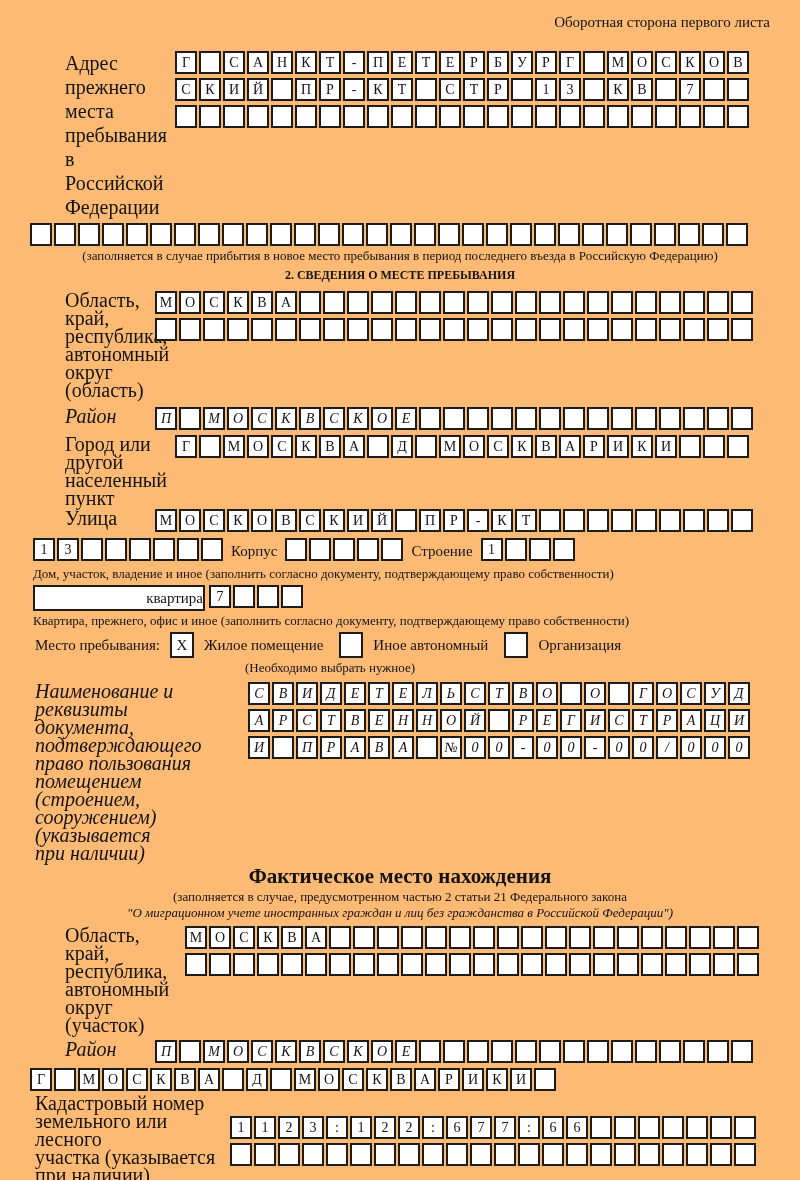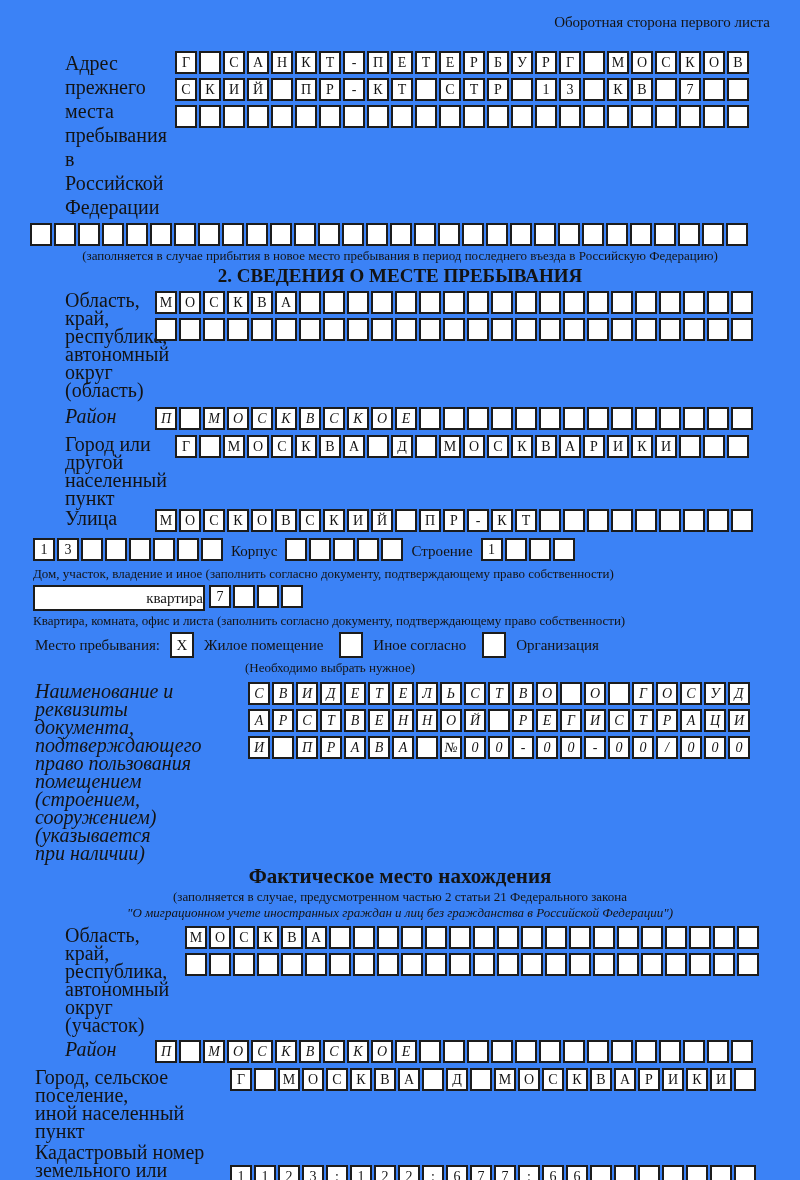--- a/index.html
+++ b/index.html
@@ -1,38 +1,38 @@
 <!DOCTYPE html>
 <html><head>
 <meta charset="utf-8">
 <style>
   html,body{margin:0;padding:0;background:#fff;}
   .page{
     width:800px;height:1180px;box-sizing:border-box;
     padding:14px 30px 0 30px;position:relative;
-    background:#3b82f6;color:#131313;
+    background:#fdba74;color:#131313;
     font-family:"Liberation Serif",serif;
     overflow:hidden;
   }
   .top-note{text-align:right;font-size:15px;margin-bottom:20px;}
   .band{display:flex;align-items:flex-start;}
   .lbl{font-size:20px;line-height:18px;flex:none;box-sizing:border-box;padding-left:35px;}
   .lbl.lh24{line-height:24px;}
   .w145{width:145px;} .w125{width:125px;} .w155{width:155px;} .w200{width:200px;}
   .w218{width:218px;padding-left:5px;}
   .rows{display:flex;flex-direction:column;gap:4px;}
   .cells{display:flex;gap:2px;}
   .cell{
     width:22px;height:23px;flex:none;box-sizing:border-box;
     border:2px solid #1c1c1c;display:flex;align-items:center;justify-content:center;
     font-size:14px;background:#fff;
   }
   .cap{font-size:13px;line-height:16px;}
   .cap-center{text-align:center;}
-  .h-bold{text-align:center;font-weight:bold;font-size:19px;line-height:19px;}
+  .h-bold{text-align:center;font-weight:bold;font-size:12px;line-height:19px;}
   .mb2{margin-bottom:2px;} .mb3{margin-bottom:3px;}
   .mb5{margin-bottom:5px;font-style:italic;} .mb6{margin-bottom:6px;} .mb8{margin-bottom:8px;}
   .mt4{margin-top:4px;}
   .field-box{
     height:26px;box-sizing:border-box;border:2px solid #1c1c1c;
     display:flex;align-items:center;justify-content:center;
     font-size:15px;background:#fff;flex:none;
   }
   .house-box{width:172px;margin-right:4px;}
   .apt-box{width:172px;margin-right:4px;justify-content:flex-end;}
@@ -375,28 +375,28 @@
     <div class="field-box apt-box">
       <span>квартира</span>
     </div>
     <div class="cells">
         <div class="cell">7</div>
         <div class="cell"></div>
         <div class="cell"></div>
         <div class="cell"></div>
       </div>
   </div>
-  <div class="cap mb3 indent3">Квартира, комната, офис и листа (заполнить согласно документу, подтверждающему право собственности)</div>
+  <div class="cap mb3 indent3">Квартира, прежнего, офис и иное (заполнить согласно документу, подтверждающему право собственности)</div>
 
   <div class="stay-row mb2">
     <span>Место пребывания:</span>
     <span class="chk">X</span>
     <span class="opt-label">Жилое помещение</span>
     <span class="chk"></span>
-    <span class="opt-label">Иное согласно</span>
+    <span class="opt-label">Иное автономный</span>
     <span class="chk"></span>
     <span class="opt-label">Организация</span>
   </div>
   <div class="cap select-note mb6">(Необходимо выбрать нужное)</div>
 
   <div class="band mb5">
     <div class="lbl w218">
       <div>Наименование и реквизиты</div>
       <div>документа, подтверждающего</div>
       <div>право пользования</div>
@@ -569,24 +569,20 @@
         <div class="cell"></div>
         <div class="cell"></div>
         <div class="cell"></div>
         <div class="cell"></div>
         <div class="cell"></div>
         <div class="cell"></div>
       </div>
   </div>
 
   <div class="band mb3">
-    <div class="lbl w200" style="padding-left:5px;">
-      <div>Город, сельское поселение,</div>
-      <div>иной населенный пункт</div>
-    </div>
     <div class="cells">
         <div class="cell">Г</div>
         <div class="cell"></div>
         <div class="cell">М</div>
         <div class="cell">О</div>
         <div class="cell">С</div>
         <div class="cell">К</div>
         <div class="cell">В</div>
         <div class="cell">А</div>
         <div class="cell"></div>

